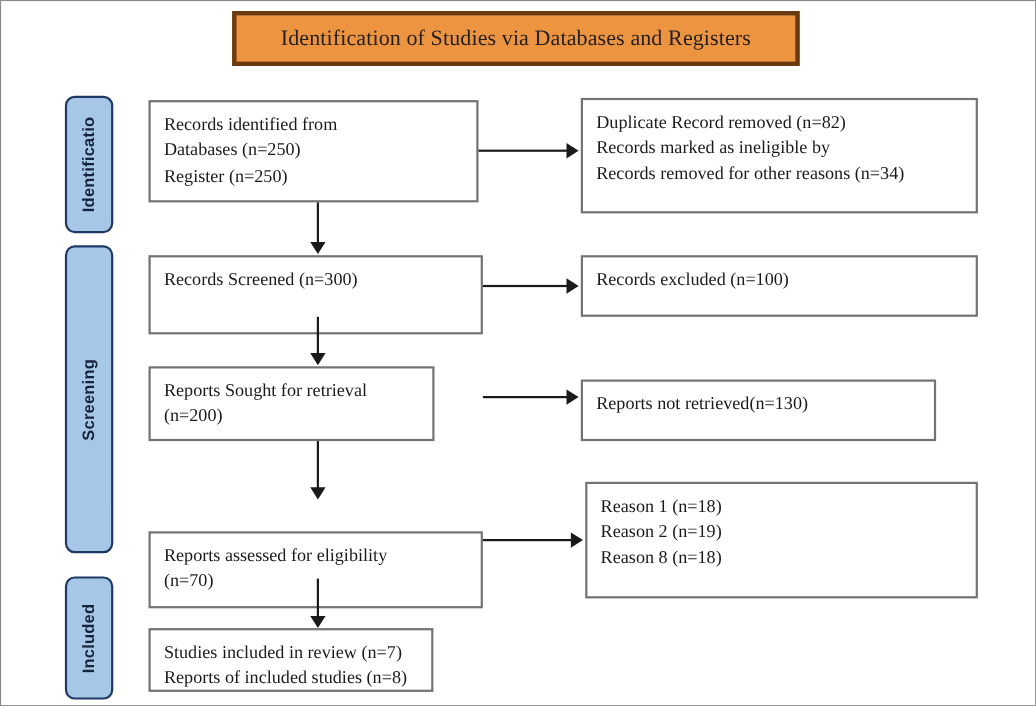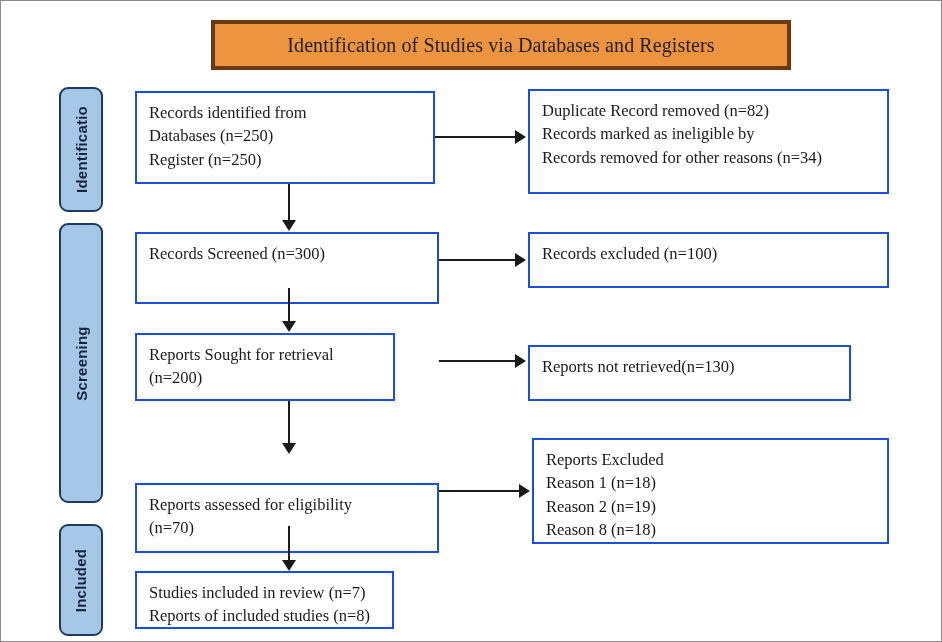--- a/index.html
+++ b/index.html
@@ -15,22 +15,22 @@
     overflow: hidden;
     font-family: "Liberation Serif", "DejaVu Serif", serif;
     box-sizing: border-box;
     border: 1px solid #8a8a8a;
   }
 
   
   .banner {
     position: absolute;
     left: 210px;
-    top: 19px;
-    width: 580px;
+    top: 9px;
+    width: 516px;
     height: 50px;
     background: #ED9440;
     border: 4px solid #6B3A10;
     box-sizing: border-box;
     display: flex;
     align-items: center;
     justify-content: center;
   }
   .banner-title {
     font-size: 20px;
@@ -62,21 +62,21 @@
     letter-spacing: 0.2px;
   }
   #pill-identification { top: 86px;  height: 125px; }
   #pill-screening     { top: 222px; height: 280px; }
   #pill-included      { top: 523px; height: 112px; }
 
   
   .box {
     position: absolute;
     background: #ffffff;
-    border: 2px solid #1d4ed8;
+    border: 2px solid #737373;
     box-sizing: border-box;
     padding: 8px 24px 6px 12px;
     font-size: 16.5px;
     line-height: 1.42;
     color: #1a1a1a;
   }
   .box .ln { display: block; white-space: nowrap; }
 
   #box-identified   { left: 134px; top: 90px;  width: 300px; height: 93px;  }
   #box-duplicates   { left: 527px; top: 88px;  width: 361px; height: 105px;  }
@@ -179,21 +179,20 @@
   </div>
   <div class="box" id="box-notretrieved">
     <span class="ln">Reports not retrieved(n=130)</span>
   </div>
 
   <div class="box" id="box-assessed">
     <span class="ln">Reports assessed for eligibility</span>
     <span class="ln">(n=70)</span>
   </div>
   <div class="box" id="box-repexcluded">
-    <span class="ln">Reports Excluded</span>
     <span class="ln">Reason 1 (n=18)</span>
     <span class="ln">Reason 2 (n=19)</span>
     <span class="ln">Reason 8 (n=18)</span>
   </div>
 
   <div class="box" id="box-included">
     <span class="ln">Studies included in review (n=7)</span>
     <span class="ln">Reports of included studies (n=8)</span>
   </div>
 

